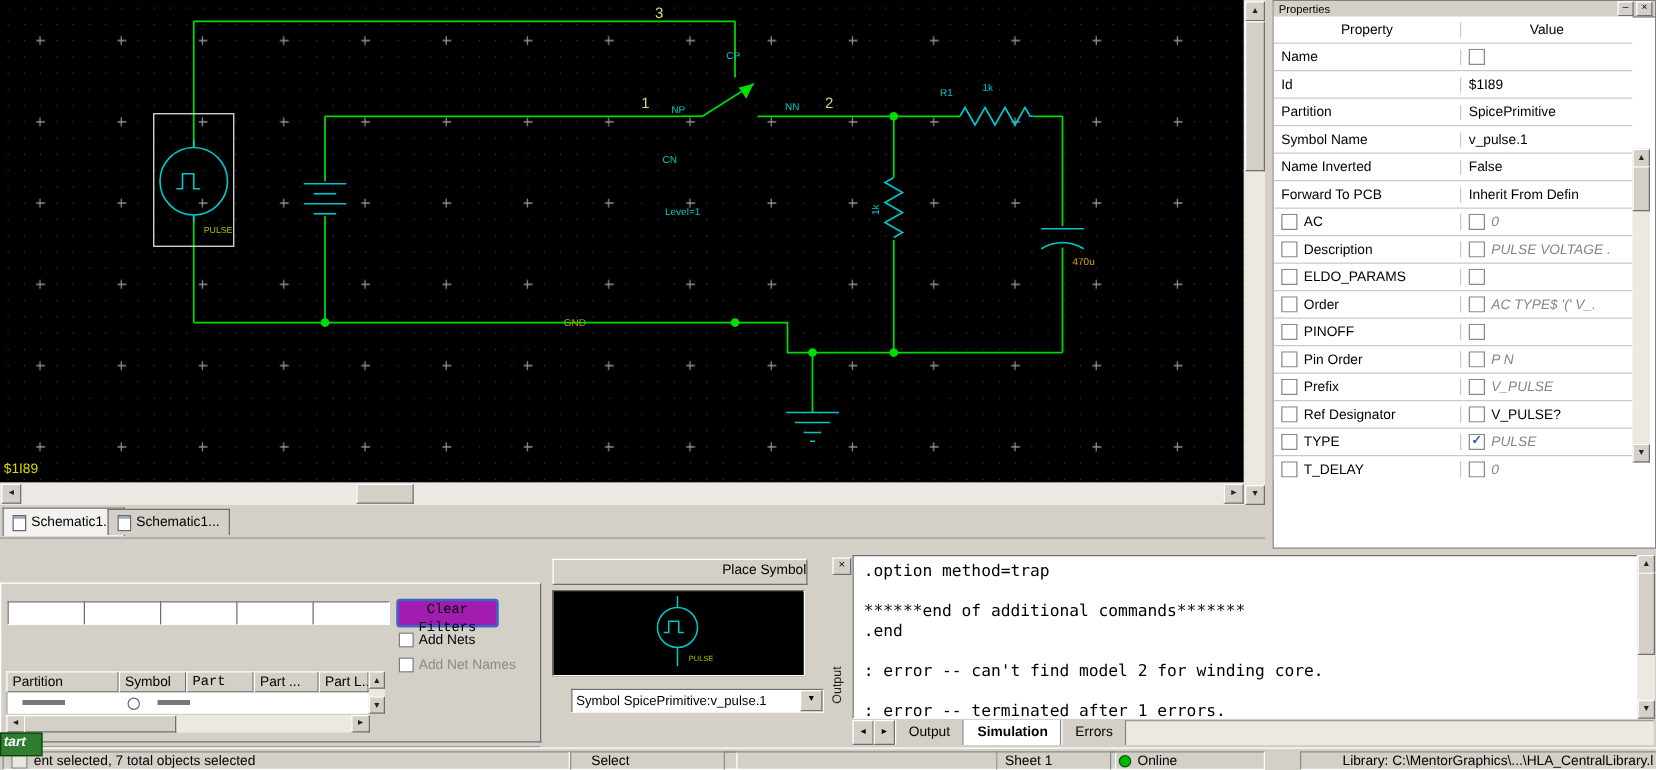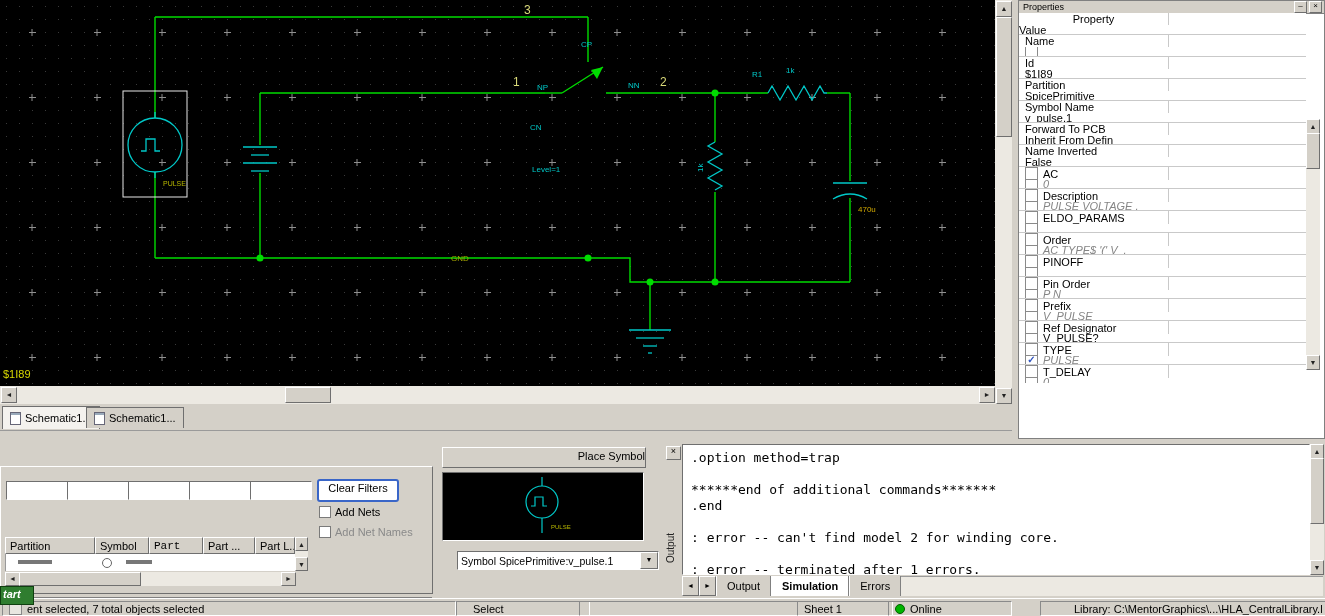--- a/index.html
+++ b/index.html
@@ -25,39 +25,39 @@
   .sheet-icon{width:9px;height:11px;background:#fff;border:1px solid #667;box-shadow:inset 0 2px 0 #9ab;}
 
   
   #props{left:1018px;top:0;width:305px;height:437px;background:#fff;border:1px solid #808080;}
   #props-title{height:12px;background:#d4d0c8;border-bottom:1px solid #808080;font-size:9px;
                display:flex;align-items:center;padding:0 2px 0 4px;}
   #props-title .sp{flex:1;}
   .tiny-btn{width:11px;height:10px;background:#d4d0c8;border:1px solid;border-color:#fff #6f6f6f #6f6f6f #fff;
             font-size:8px;line-height:8px;text-align:center;margin-left:2px;}
   #prop-table{position:absolute;left:0;top:12px;width:287px;height:370px;overflow:hidden;background:#fff;}
-  .prop-row{display:flex;height:21px;border-bottom:1px solid #c9c9c9;align-items:flex-start;flex-direction:column;}
+  .prop-row{display:flex;height:21px;border-bottom:1px solid #c9c9c9;align-items:center;}
   .prop-name{width:150px;border-right:1px solid #c9c9c9;display:flex;align-items:center;
              padding-left:6px;box-sizing:border-box;white-space:nowrap;overflow:hidden;}
   .prop-value{flex:1;display:flex;align-items:center;padding-left:6px;box-sizing:border-box;
               white-space:nowrap;overflow:hidden;}
   .prop-hdr .prop-name,.prop-hdr .prop-value{justify-content:center;padding-left:0;}
   .cb{width:11px;height:11px;border:1px solid #8a8a8a;background:#fff;display:inline-block;
       margin-right:5px;flex:none;font-size:10px;line-height:10px;color:#2f54c0;text-align:center;font-weight:bold;}
   .italic-val{font-style:italic;color:#858585;}
   #props-sbar{left:287px;top:118px;width:14px;height:250px;}
 
   
   #blp{left:0;top:443px;width:433px;height:155px;}
   #blp-body{position:absolute;left:0;top:23px;width:431px;height:126px;
             background:#d4d0c8;border:1px solid;border-color:#fff #6f6f6f #6f6f6f #fff;}
   .filter-input{position:absolute;top:14px;width:56px;height:15px;background:#fff;
                 border:1px solid;border-color:#6f6f6f #fff #fff #6f6f6f;}
-  #clear-filters{position:absolute;left:316px;top:12px;width:78px;height:19px;background:#ffffff;
-                 border:2px solid #3a66c8;border-radius:3px;text-align:center;line-height:15px;}
+  #clear-filters{position:absolute;left:316px;top:12px;width:78px;height:19px;background:#a21caf;
+                 border:2px solid #3a66c8;border-radius:3px;text-align:center;line-height:15px;font-family:Liberation Mono, monospace;}
   .chk-row{position:absolute;left:318px;display:flex;align-items:center;gap:4px;}
   .chk-box{width:10px;height:10px;background:#fff;border:1px solid #7a7a7a;}
   .chk-dis{color:#8a8a8a;}
   #sym-cols{position:absolute;left:4px;top:70px;height:17px;display:flex;}
   .col-h{background:#d4d0c8;border:1px solid;border-color:#fff #6f6f6f #6f6f6f #fff;
          padding:0 4px;box-sizing:border-box;display:flex;align-items:center;overflow:hidden;white-space:nowrap;}
   .col-h:nth-child(1){width:90px;}.col-h:nth-child(2){width:54px;}.col-h:nth-child(3){width:54px;font-family:Liberation Mono, monospace;}
   .col-h:nth-child(4){width:52px;text-align:right;}.col-h:nth-child(5){width:40px;}
   #sym-list{position:absolute;left:4px;top:87px;width:290px;height:17px;background:#fff;overflow:hidden;
             border-left:1px solid #9a9a9a;border-right:1px solid #9a9a9a;}
@@ -274,32 +274,32 @@
           <div class="prop-row">
             <div class="prop-name">
               <span>Symbol Name</span>
             </div>
             <div class="prop-value">
               <span>v_pulse.1</span>
             </div>
           </div>
           <div class="prop-row">
             <div class="prop-name">
+              <span>Name Inverted</span>
+            </div>
+            <div class="prop-value">
+              <span>False</span>
+            </div>
+          </div>
+          <div class="prop-row">
+            <div class="prop-name">
               <span>Forward To PCB</span>
             </div>
             <div class="prop-value">
               <span>Inherit From Defin</span>
-            </div>
-          </div>
-          <div class="prop-row">
-            <div class="prop-name">
-              <span>Name Inverted</span>
-            </div>
-            <div class="prop-value">
-              <span>False</span>
             </div>
           </div>
           <div class="prop-row">
             <div class="prop-name">
               <span class="cb"></span>
               <span>AC</span>
             </div>
             <div class="prop-value">
               <span class="cb"></span>
               <span class="italic-val">0</span>

